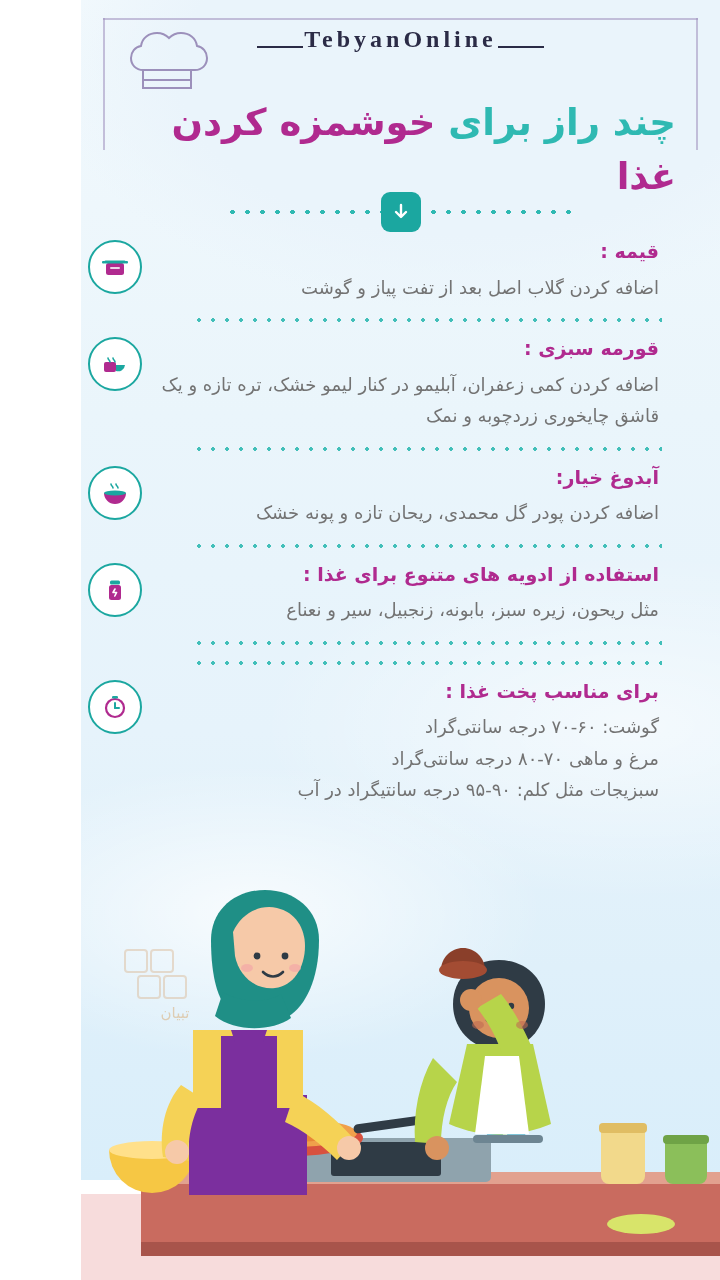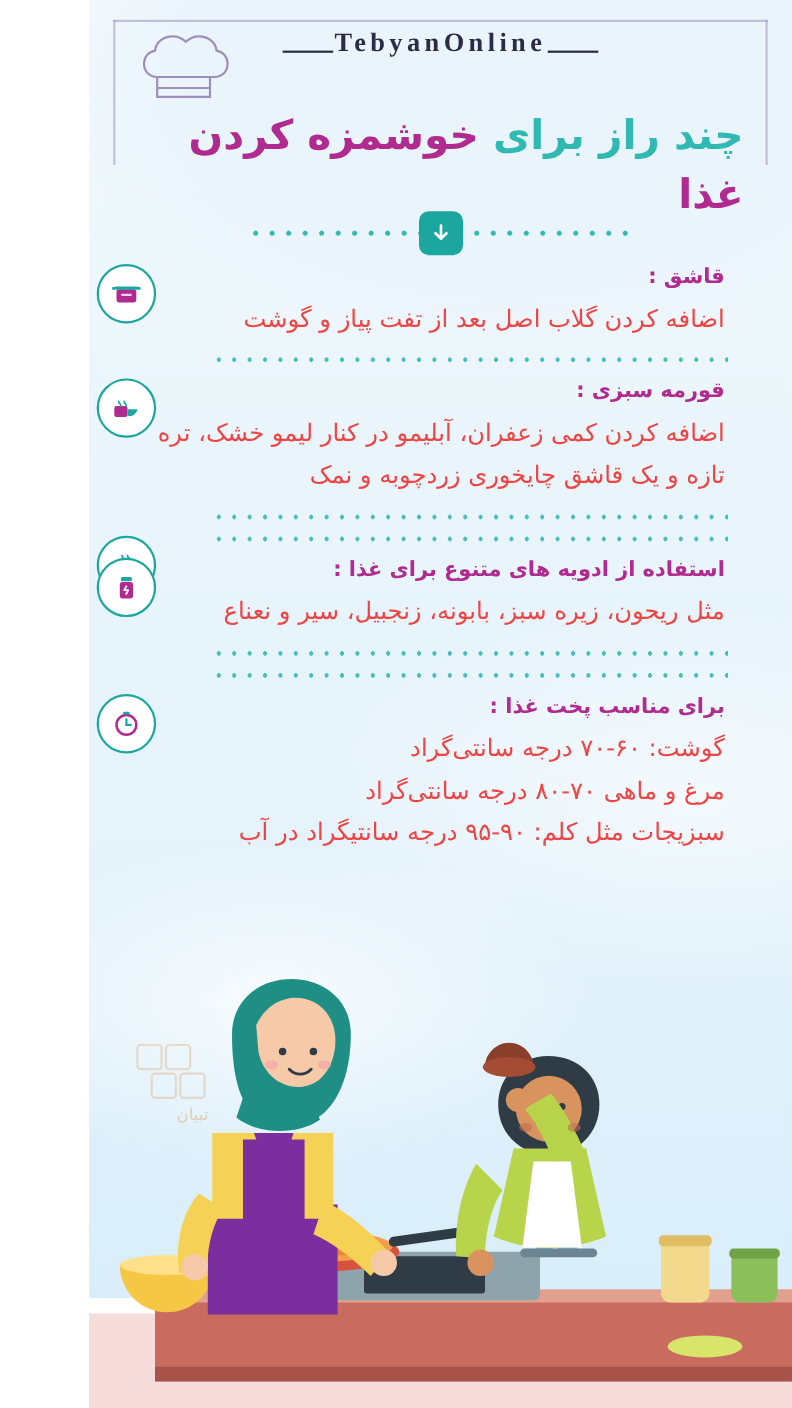--- a/index.html
+++ b/index.html
@@ -99,21 +99,21 @@
     border:2px solid #1ba7a0; background:#ffffff;
     display:flex; align-items:center; justify-content:center;
   }
   .tip-body{
     width:520px; margin-right:auto; margin-left:58px; text-align:right; direction:rtl;
   }
   .tip-title{
     font-size:19px; font-weight:bold; color:#b02a8f; margin-bottom:7px; line-height:1.4;
   }
   .tip-text{
-    font-size:22px; color:#ef4444; line-height:1.75;
+    font-size:18px; color:#737373; line-height:1.75;
   }
   .tip-dots{
     margin:14px 58px 12px auto; width:470px; height:6px;
     background-image:radial-gradient(circle, #2fb9b2 1.9px, rgba(0,0,0,0) 2.1px);
     background-size:14px 6px; background-repeat:repeat-x;
     opacity:.9;
   }
 
   
   .watermark{
@@ -165,21 +165,21 @@
       <div class="tip-icon">
         <svg width="30" height="30" viewBox="0 0 30 30">
           <rect x="6" y="11" width="18" height="12" rx="2.5" fill="#b02a8f"></rect>
           <rect x="4" y="8.5" width="22" height="3" rx="1.5" fill="#1ba7a0"></rect>
           <rect x="2" y="9" width="3" height="2.4" rx="1" fill="#1ba7a0"></rect>
           <rect x="25" y="9" width="3" height="2.4" rx="1" fill="#1ba7a0"></rect>
           <rect x="10" y="15" width="10" height="2" rx="1" fill="#ffffff" opacity=".8"></rect>
         </svg>
       </div>
       <div class="tip-body">
-        <div class="tip-title">قاشق :</div>
+        <div class="tip-title">قیمه :</div>
         <div class="tip-text">اضافه کردن گلاب اصل بعد از تفت پیاز و گوشت</div>
       </div>
     </div>
     <div class="tip-dots"></div>
 
     <div class="tip">
       <div class="tip-icon">
         <svg width="30" height="30" viewBox="0 0 30 30">
           <rect x="4" y="13" width="12" height="10" rx="2" fill="#b02a8f"></rect>
           <path d="M16 22a7 7 0 0 0 9-6h-9z" fill="#1ba7a0"></path>
@@ -193,20 +193,24 @@
     </div>
     <div class="tip-dots"></div>
 
     <div class="tip">
       <div class="tip-icon">
         <svg width="30" height="30" viewBox="0 0 30 30">
           <path d="M4 15h22a11 11 0 0 1-22 0z" fill="#b02a8f"></path>
           <ellipse cx="15" cy="15" rx="11" ry="2.4" fill="#1ba7a0"></ellipse>
           <path d="M11 6c0 2 2 2 2 4M16 6c0 2 2 2 2 4" fill="none" stroke="#1ba7a0" stroke-width="1.6" stroke-linecap="round"></path>
         </svg>
+      </div>
+      <div class="tip-body">
+        <div class="tip-title">آبدوغ خیار:</div>
+        <div class="tip-text">اضافه کردن پودر گل محمدی، ریحان تازه و پونه خشک</div>
       </div>
     </div>
     <div class="tip-dots"></div>
 
     <div class="tip">
       <div class="tip-icon">
         <svg width="30" height="30" viewBox="0 0 30 30">
           <rect x="9" y="10" width="12" height="15" rx="2.5" fill="#b02a8f"></rect>
           <rect x="10" y="5.5" width="10" height="4" rx="1.5" fill="#1ba7a0"></rect>
           <path d="M15 14l-2 3.5h3.6L14.8 21" fill="none" stroke="#ffffff" stroke-width="1.6" stroke-linecap="round" stroke-linejoin="round"></path>

